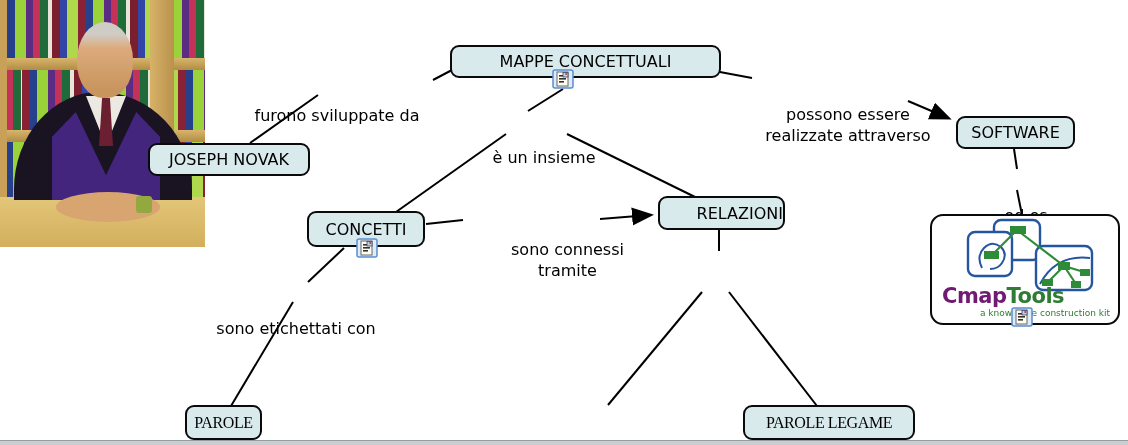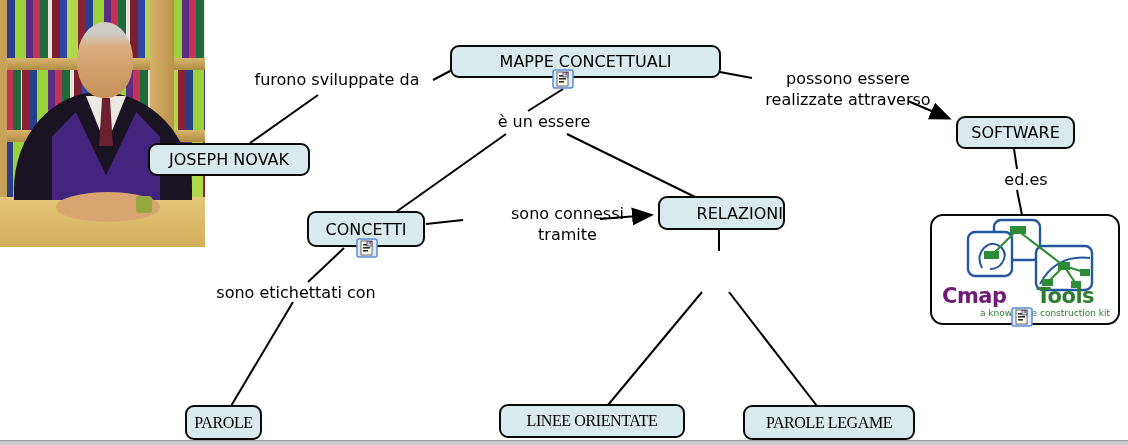--- a/index.html
+++ b/index.html
@@ -14,40 +14,40 @@
   .node.condensed{font-family:Liberation Serif, serif;font-size:16px;letter-spacing:-0.4px;}
   #node-mappe{left:450px;top:45px;width:271px;height:33px;}
   #node-novak{left:148px;top:143px;width:162px;height:33px;}
   #node-concetti{left:307px;top:211px;width:118px;height:36px;}
   #node-relazioni{left:658px;top:196px;width:127px;height:34px;justify-content:flex-end;}
   #node-software{left:956px;top:116px;width:119px;height:33px;}
   #node-parole{left:185px;top:405px;width:77px;height:35px;}
   #node-linee{left:499px;top:404px;width:186px;height:34px;}
   #node-parole-legame{left:743px;top:405px;width:172px;height:35px;}
   
-  .lbl{position:absolute;text-align:center;font-size:16px;line-height:21px;z-index:3;}
+  .lbl{position:absolute;text-align:center;font-size:16px;line-height:21px;z-index:3;margin-top:36px;}
   #lbl-sviluppate{left:237px;top:69px;width:200px;}
   #lbl-insieme{left:480px;top:111px;width:128px;}
   #lbl-realizzate{left:753px;top:68px;width:190px;}
   #lbl-connessi{left:495px;top:203px;width:145px;}
   #lbl-etichettati{left:202px;top:282px;width:188px;}
   #lbl-rappresentate{left:626px;top:250px;width:182px;}
   #lbl-edes{left:996px;top:169px;width:60px;}
   
   .attach{position:absolute;width:22px;height:20px;z-index:6;}
   #att-mappe{left:552px;top:69px;}
   #att-concetti{left:356px;top:238px;}
   #att-logo{left:1011px;top:307px;}
   
   #logo-box{position:absolute;left:930px;top:214px;width:190px;height:111px;background:#fff;
             border:2.5px solid #0a0a0a;border-radius:13px;z-index:4;box-sizing:border-box;}
   #logo-art{position:absolute;left:28px;top:2px;}
   #logo-word{position:absolute;left:10px;top:68px;font-weight:bold;font-size:21px;
              font-family:"DejaVu Sans",sans-serif;letter-spacing:-0.5px;}
-  .logo-cmap{color:#701a75;} .logo-tools{color:#2e7d32;padding-left:30px;}
+  .logo-cmap{color:#701a75;} .logo-tools{color:#2e7d32;}
   #logo-tag{position:absolute;left:0;top:92px;width:178px;text-align:right;font-size:9px;
             color:#2e7d32;font-family:"DejaVu Sans",sans-serif;}
   
   #edge{position:absolute;left:0;top:440px;width:1128px;height:5px;background:#c9cdd0;
         border-top:1px solid #959ca1;z-index:8;}
   
   #photo{position:absolute;left:0;top:0;width:205px;height:247px;overflow:hidden;z-index:2;background:#c9a058;}
   #photo *{position:absolute;}
   .books{left:0;width:205px;
      background:repeating-linear-gradient(90deg,#8a2236 0 8px,#27408b 8px 15px,#9ad23a 15px 26px,
@@ -134,29 +134,26 @@
     </div>
   <div class="node" id="node-relazioni">
       <span>RELAZIONI</span>
     </div>
   <div class="node" id="node-software">
       <span>SOFTWARE</span>
     </div>
   <div class="node condensed" id="node-parole">
       <span>PAROLE</span>
     </div>
-  <div class="node condensed" id="node-linee">
-      <span>LINEE ORIENTATE</span>
-    </div>
   <div class="node condensed" id="node-parole-legame">
       <span>PAROLE LEGAME</span>
     </div>
 
   <div class="lbl" id="lbl-sviluppate">furono sviluppate da</div>
-  <div class="lbl" id="lbl-insieme">è un essere</div>
+  <div class="lbl" id="lbl-insieme">è un insieme</div>
   <div class="lbl" id="lbl-realizzate">
     <div>possono essere</div>
     <div>realizzate attraverso</div>
   </div>
   <div class="lbl" id="lbl-connessi">
     <div>sono connessi</div>
     <div>tramite</div>
   </div>
   <div class="lbl" id="lbl-etichettati">sono etichettati con</div>
   <div class="lbl" id="lbl-edes">ed.es</div>

